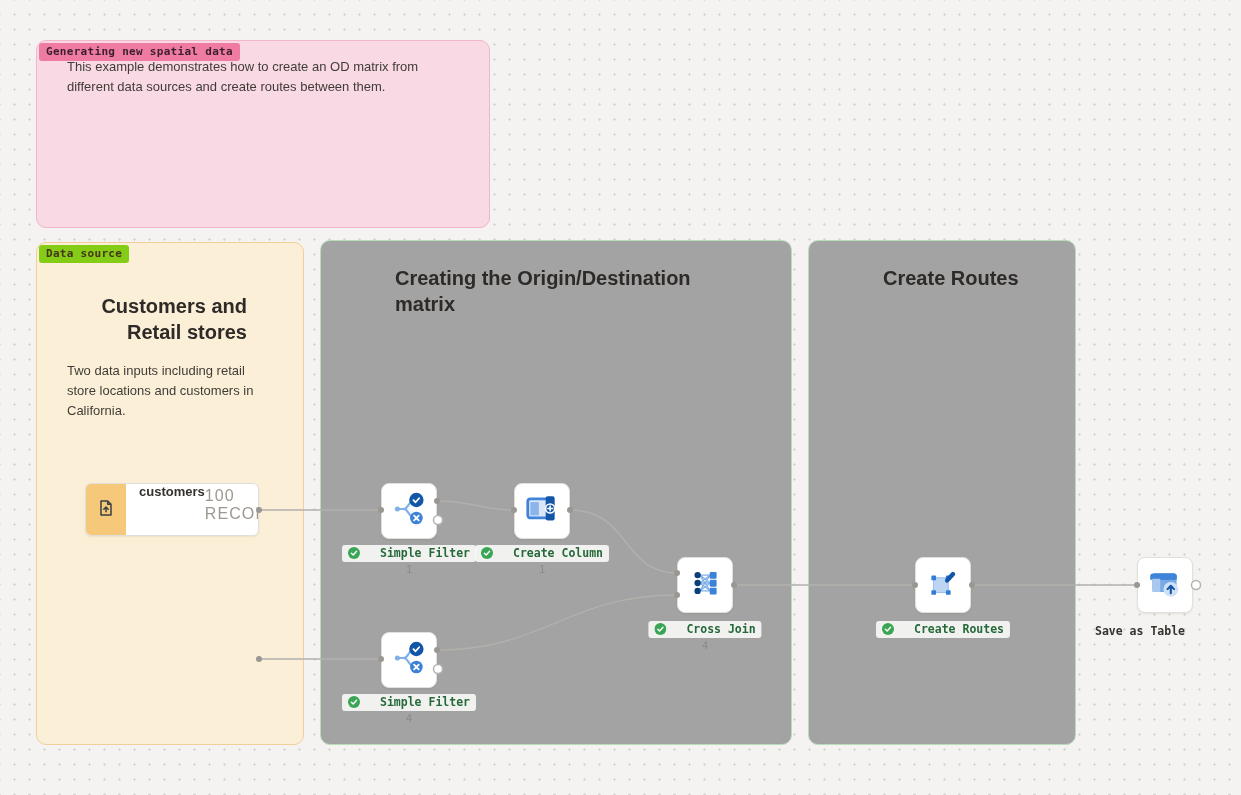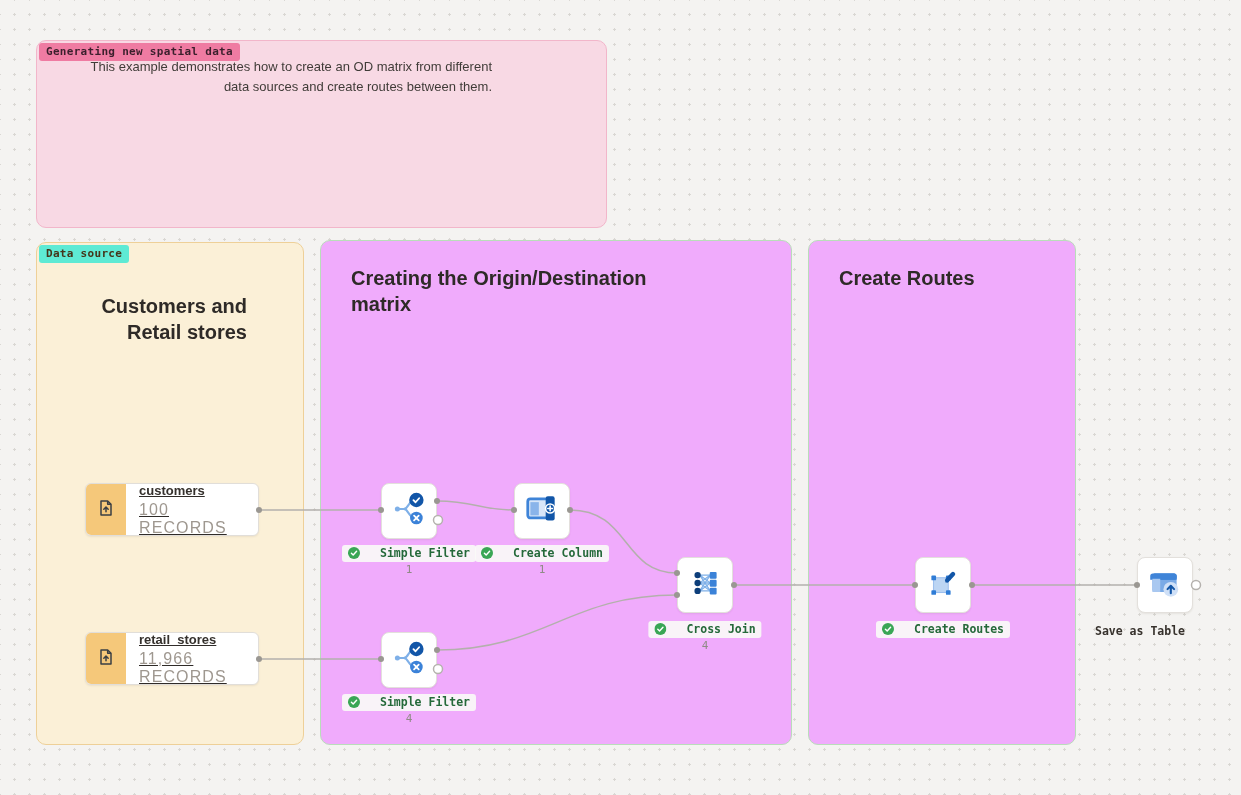--- a/index.html
+++ b/index.html
@@ -13,30 +13,30 @@
     position:relative;
     overflow:hidden;
     color:#2f2b28;
   }
   .canvas{ position:absolute; inset:0; }
 
   
   .note{ position:absolute; border-radius:10px; border:1px solid; z-index:0; }
   .note.pink  { background:#f8d9e4; border-color:#f2b6ca; }
   .note.orange{ background:#fbf0d7; border-color:#eed098; }
-  .note.green { background:#f0abfc; border-color:#b9ddba; }
+  .note.green { background:#a3a3a3; border-color:#b9ddba;padding-left:44px; }
 
   .tag{
     position:absolute; top:2px; left:2px;
     font-family:"DejaVu Sans Mono", monospace;
     font-size:11px; font-weight:bold; letter-spacing:.3px;
     padding:2px 7px 3px; border-radius:3px; white-space:nowrap;
   }
   .tag.pink  { background:#ef7ba2; color:#3b1f2c; }
-  .tag.orange{ background:#5eead4; color:#45351a;text-align:center; }
+  .tag.orange{ background:#84cc16; color:#45351a;text-align:center; }
 
   .note h1{ font-size:21.5px; line-height:1.32; font-weight:700; color:#2e2a27; }
   .note h2{ font-size:20px;  line-height:1.3;  font-weight:700; color:#2e2a27; }
   .note p { font-size:13px; line-height:1.55; color:#403c38; }
 
   .pink-title{ margin:50px 30px 0; max-width:430px; }
   .pink-body { margin:16px 30px 0; max-width:425px; }
 
   .ds-title  { margin:50px 30px 0; max-width:180px;text-align:right; }
   .ds-body   { margin:16px 30px 0; max-width:212px; }
@@ -51,21 +51,21 @@
 
   
   .src-node{
     position:absolute; width:174px; height:53px; background:#fff;
     border:1px solid #e1ded9; border-radius:6px; z-index:2;
     box-shadow:0 1px 2px rgba(60,50,30,.08);
     display:flex; align-items:stretch; overflow:hidden;
   }
   .src-strip{ width:40px; flex:0 0 40px; background:#f5c87a;
               display:flex; align-items:center; justify-content:center; }
-  .src-text{ display:flex; flex-direction:column; justify-content:center; padding-left:13px;text-decoration:underline; }
+  .src-text{ display:flex; justify-content:center; padding-left:13px; }
   .src-name{ font-size:13px; font-weight:700; color:#35312d; }
   .src-records{ font-size:16px; letter-spacing:1.1px; color:#9e978f; margin-top:3px; }
 
   
   .op-node{
     position:absolute; width:56px; height:56px; background:#fff;
     border:1px solid #e3e0dc; border-radius:8px; z-index:2;
     box-shadow:0 1px 2px rgba(60,50,30,.08);
     display:flex; align-items:center; justify-content:center;
   }
@@ -83,28 +83,29 @@
     font-family:"DejaVu Sans Mono", monospace; font-size:11px; color:#8f8b85;
   }
 
   .edges{ position:absolute; inset:0; z-index:3; pointer-events:none; }
 </style>
 </head>
 <body>
 
 <div class="canvas">
 
-  <div class="note pink" style="left:36px;top:40px;width:571px;height:188px;text-align:right;">
+  <div class="note pink" style="left:36px;top:40px;width:454px;height:188px;">
     <span class="tag pink">Generating new spatial data</span>
     <p class="pink-body">This example demonstrates how to create an OD matrix from different data sources and create routes between them.</p>
   </div>
 
   <div class="note orange" style="left:36px;top:242px;width:268px;height:503px;">
     <span class="tag orange">Data source</span>
     <h2 class="ds-title">Customers and Retail stores</h2>
+    <p class="ds-body">Two data inputs including retail store locations and customers in California.</p>
   </div>
 
   <div class="note green" style="left:320px;top:240px;width:472px;height:505px;">
     <h2 class="od-title">Creating the Origin/Destination matrix</h2>
   </div>
 
   <div class="note green" style="left:808px;top:240px;width:268px;height:505px;">
     <h2 class="cr-title">Create Routes</h2>
   </div>
 
@@ -117,35 +118,20 @@
           <path d="M12 16.5v-5.5 M9.4 13.4 12 10.8l2.6 2.6" stroke="#3a3f44" stroke-width="1.8" stroke-linecap="round" stroke-linejoin="round"></path>
         </svg>
       </span>
     </div>
     <div class="src-text">
       <span class="src-name">customers</span>
       <span class="src-records">100 RECORDS</span>
     </div>
   </div>
 
-  <div class="src-node" style="left:85px;top:632px;">
-    <div class="src-strip">
-      <span>
-        <svg width="20" height="20" viewBox="0 0 24 24" fill="none">
-          <path d="M6 3.5h8l4 4V20.5H6z" stroke="#3a3f44" stroke-width="1.8" stroke-linejoin="round"></path>
-          <path d="M14 3.5v4h4" stroke="#3a3f44" stroke-width="1.8" stroke-linejoin="round"></path>
-          <path d="M12 16.5v-5.5 M9.4 13.4 12 10.8l2.6 2.6" stroke="#3a3f44" stroke-width="1.8" stroke-linecap="round" stroke-linejoin="round"></path>
-        </svg>
-      </span>
-    </div>
-    <div class="src-text">
-      <span class="src-name">retail_stores</span>
-      <span class="src-records">11,966 RECORDS</span>
-    </div>
-  </div>
 
   <div class="op-node" style="left:381px;top:483px;">
     <span>
       <svg width="38" height="38" viewBox="0 0 36 36" fill="none">
         <circle cx="7" cy="18" r="2.4" fill="#7fb0e8"></circle>
         <path d="M7 18h6 M13 18c4.5 0 4-6.5 8.5-7.5 M13 18c4.5 0 4 6.5 8.5 7.5" stroke="#7fb0e8" stroke-width="2.1" stroke-linecap="round" fill="none"></path>
         <circle cx="25" cy="9.5" r="6.8" fill="#1256a8"></circle>
         <path d="M22.2 9.6l2 2 3.4-3.8" stroke="#fff" stroke-width="1.7" stroke-linecap="round" stroke-linejoin="round"></path>
         <circle cx="25" cy="26.5" r="6" fill="#3b82d8"></circle>
         <path d="M22.8 24.3l4.4 4.4 M27.2 24.3l-4.4 4.4" stroke="#fff" stroke-width="1.7" stroke-linecap="round"></path>

